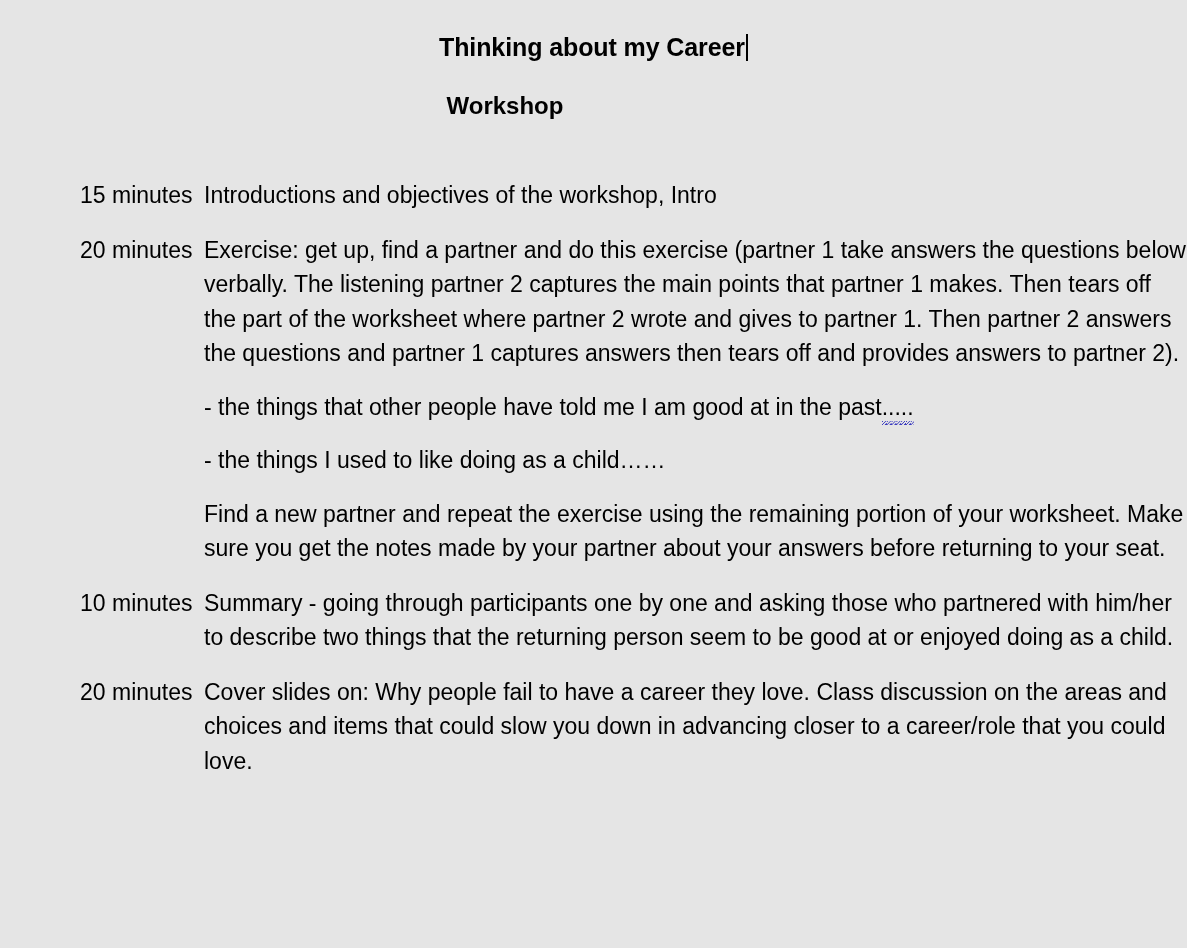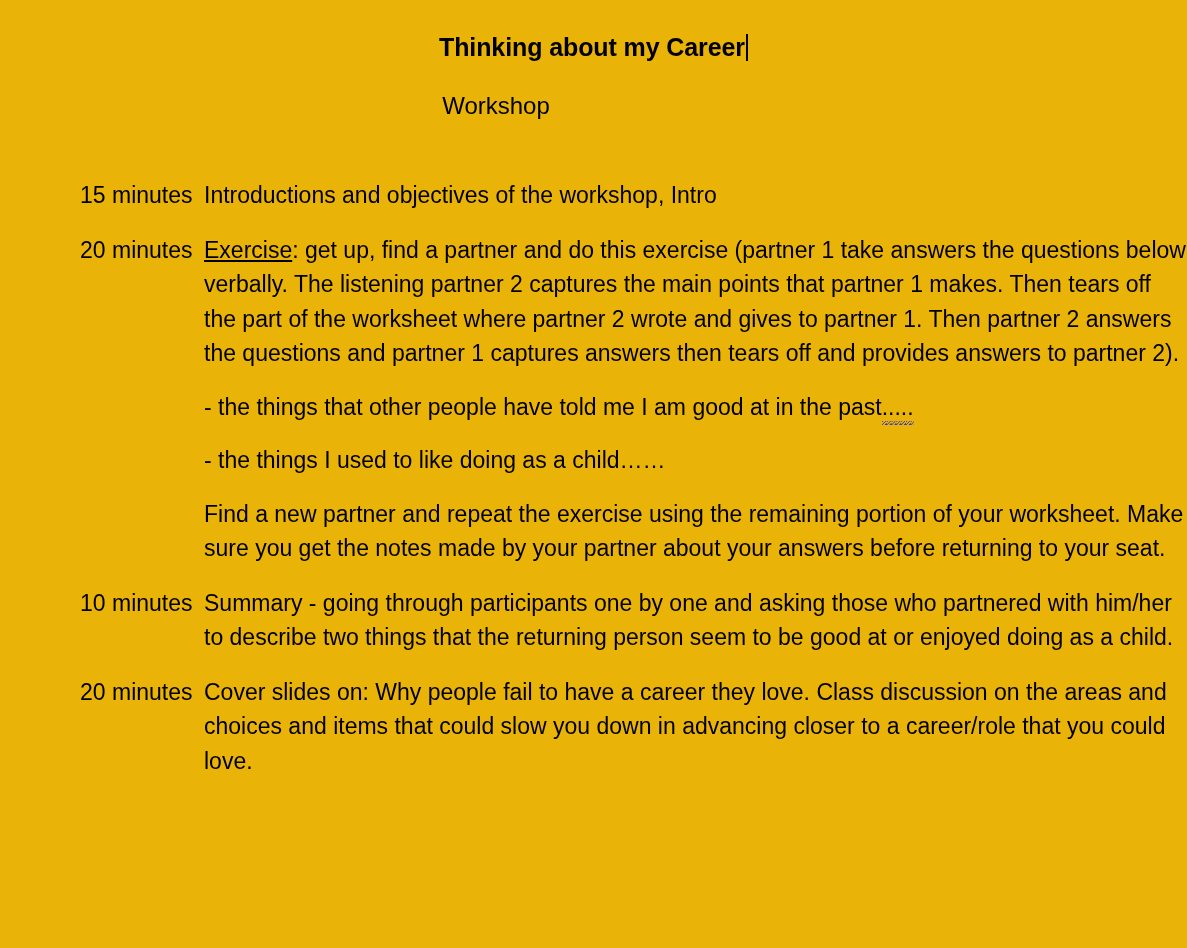--- a/index.html
+++ b/index.html
@@ -11,21 +11,21 @@
     width: 1187px;
     height: 948px;
     font-family: "Liberation Sans", sans-serif;
     color: #000000;
     overflow: hidden;
   }
   .page {
     position: relative;
     width: 1187px;
     height: 948px;
-    background: #eab308;
+    background: #e5e5e5;
   }
 
   
   .doc-title {
     position: absolute;
     left: 0;
     top: 16px;
     width: 1187px;
     text-align: center;
     font-size: 25px;
@@ -36,26 +36,26 @@
   .caret {
     display: inline-block;
     width: 2px;
     height: 27px;
     background: #000;
     vertical-align: -5px;
     margin-left: 1px;
   }
   .doc-subtitle {
     position: absolute;
-    left: 0;
+    left: 9px;
     top: 72px;
     width: 992px;
     text-align: center;
     font-size: 24px;
-    font-weight: normal;
+    font-weight: bold;
   }
 
   
   .agenda {
     position: absolute;
     left: 0;
     top: 178px;
     width: 1187px;
   }
   .row {
@@ -77,21 +77,21 @@
     flex: 1 1 auto;
     font-size: 23px;
     line-height: 34.5px;
   }
   .content p {
     margin: 0 0 19px 0;
   }
   .content p:last-child {
     margin-bottom: 0;
   }
-  .u { text-decoration: underline; text-underline-offset: 2px; }
+  .u { text-underline-offset: 2px; }
 
   
   .spell {
     position: relative;
     display: inline-block;
   }
   .spell::after {
     content: "";
     position: absolute;
     left: 0;

